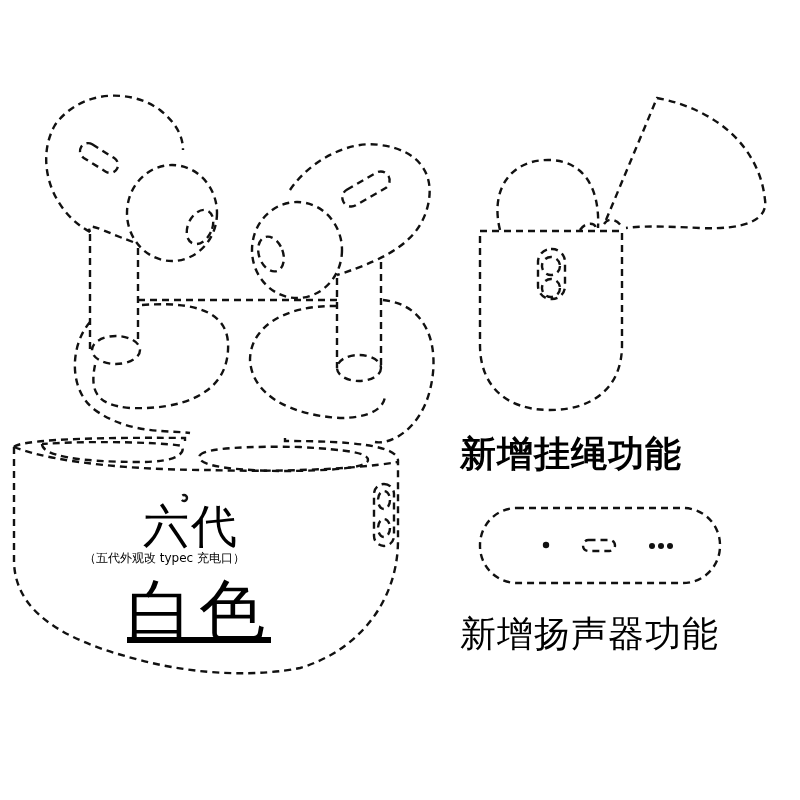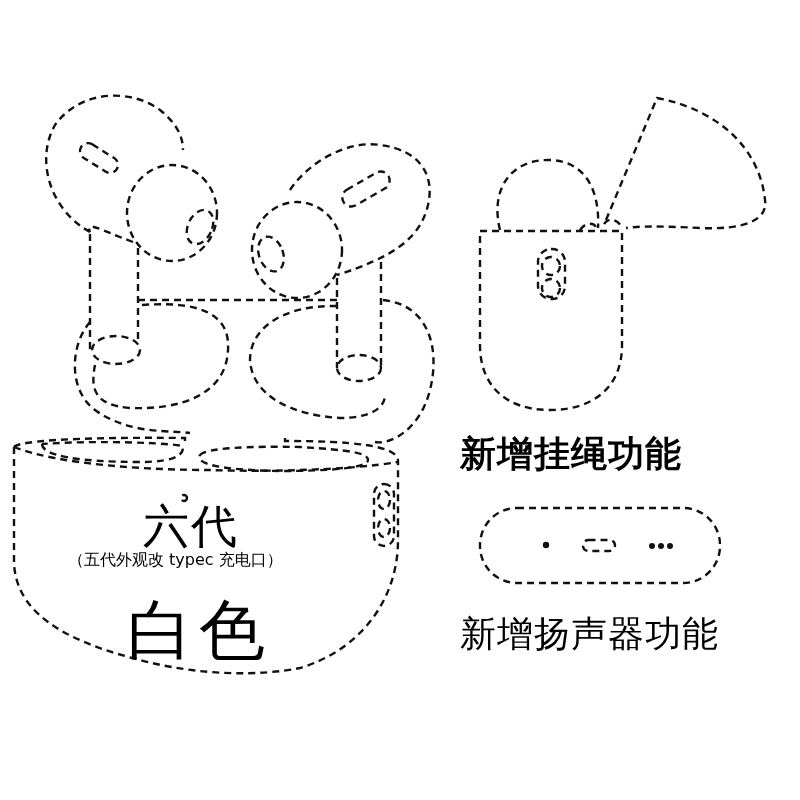--- a/index.html
+++ b/index.html
@@ -2,22 +2,22 @@
 <html><head>
 <meta charset="utf-8">
 <style>
   html, body { margin:0; padding:0; background:#ffffff; }
   body { width:800px; height:800px; position:relative; overflow:hidden; font-family:"DejaVu Sans", sans-serif; }
   svg.drawing { position:absolute; left:0; top:0; width:800px; height:800px; }
   .d { fill:none; stroke:#111; stroke-width:2.4; stroke-dasharray:7 5; stroke-linecap:butt; }
   .dot { fill:#111; }
   .label { position:absolute; color:#000; white-space:nowrap; line-height:1; }
   .gen { left:143px; top:503px; font-size:46px; letter-spacing:2px; }
-  .note { left:68px; top:552px; font-size:16px;text-align:center; }
-  .color { left:127px; top:598px; font-size:66px; letter-spacing:6px; }
+  .note { left:84px; top:552px; font-size:12px;text-align:center; }
+  .color { left:127px; top:578px; font-size:66px; letter-spacing:6px;text-decoration:underline; }
   .feat1 { left:460px; top:436px; font-size:36px; letter-spacing:1px;font-weight:bold; }
   .feat2 { left:460px; top:616px; font-size:36px; letter-spacing:1px;text-align:right; }
 </style>
 </head>
 <body>
 
 <svg class="drawing" viewBox="0 0 800 800">
 
   <g>
     <path class="d" d="M90,232 C50,210 35,160 55,125 C80,90 130,88 160,110 C175,122 183,135 183,150"></path>

